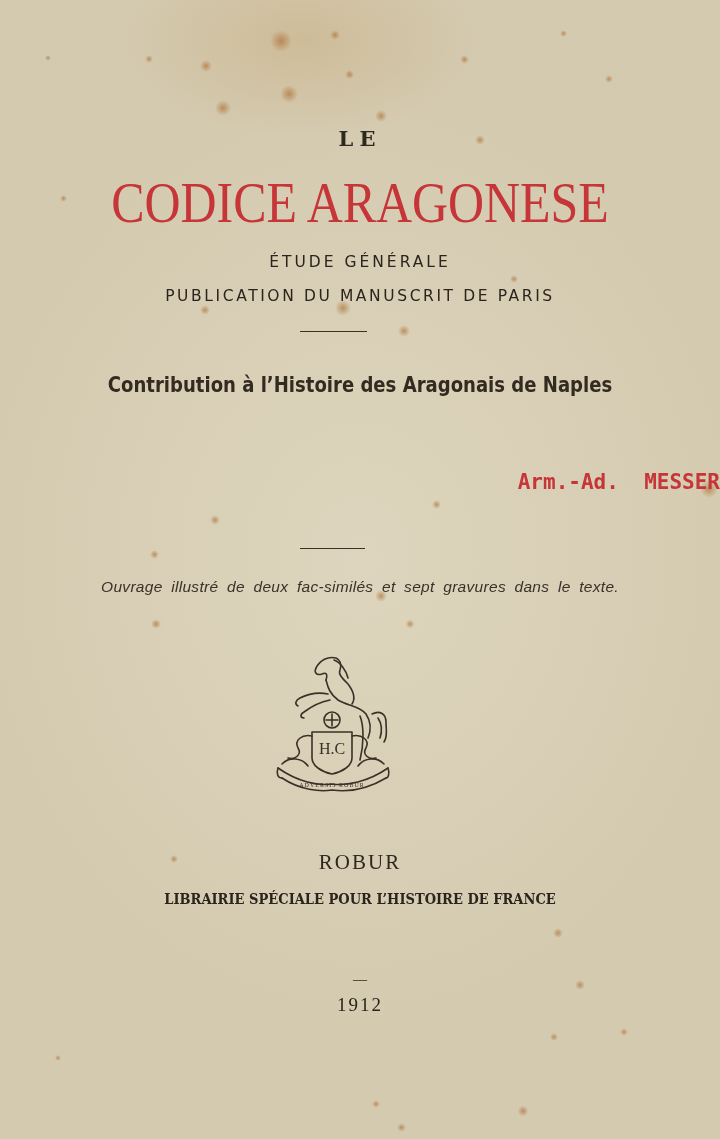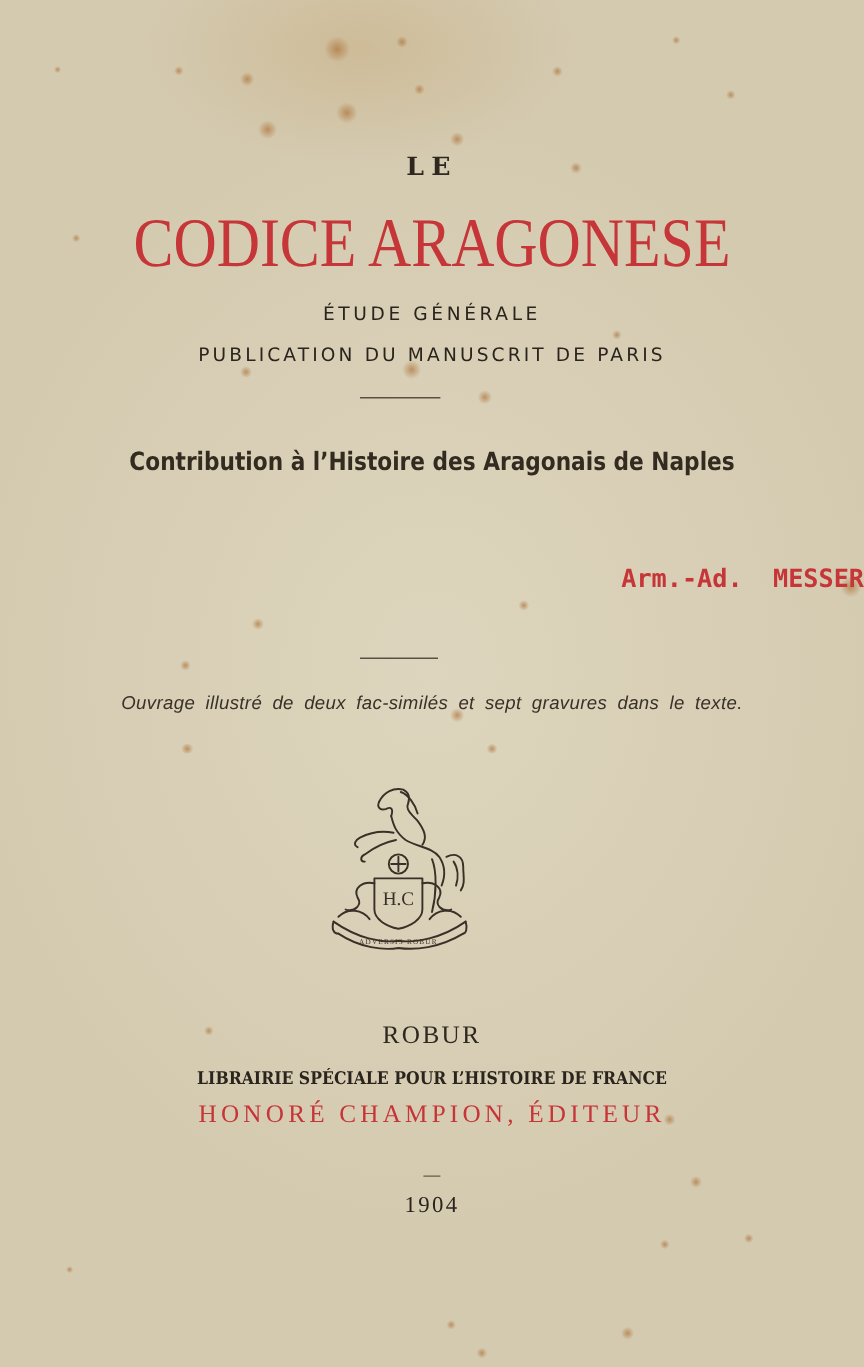--- a/index.html
+++ b/index.html
@@ -125,17 +125,16 @@
         <path d="M14 130 C32 142 52 144 64 142 C78 144 98 142 118 130"></path>
         <path d="M10 120 C8 126 10 130 14 130 M120 120 C122 126 120 130 118 130"></path>
       </g>
       <text x="64" y="106" text-anchor="middle" font-family="Liberation Serif, serif" font-size="16" fill="#3a3027">H.C</text>
       <text x="64" y="139" text-anchor="middle" font-family="Liberation Serif, serif" font-size="6" fill="#3a3027" letter-spacing="1">ADVERSIS ROBUR</text>
     </svg>
   </div>
 
   <div class="line paris">ROBUR</div>
   <div class="line librairie">LIBRAIRIE SPÉCIALE POUR L’HISTOIRE DE FRANCE</div>
-  <div class="line honore">HONORÉ CHAMPION, ÉDITEUR</div>
   <div class="line dash">—</div>
-  <div class="line year">1904</div>
+  <div class="line year">1912</div>
 
 </div>
 
 </body></html>

